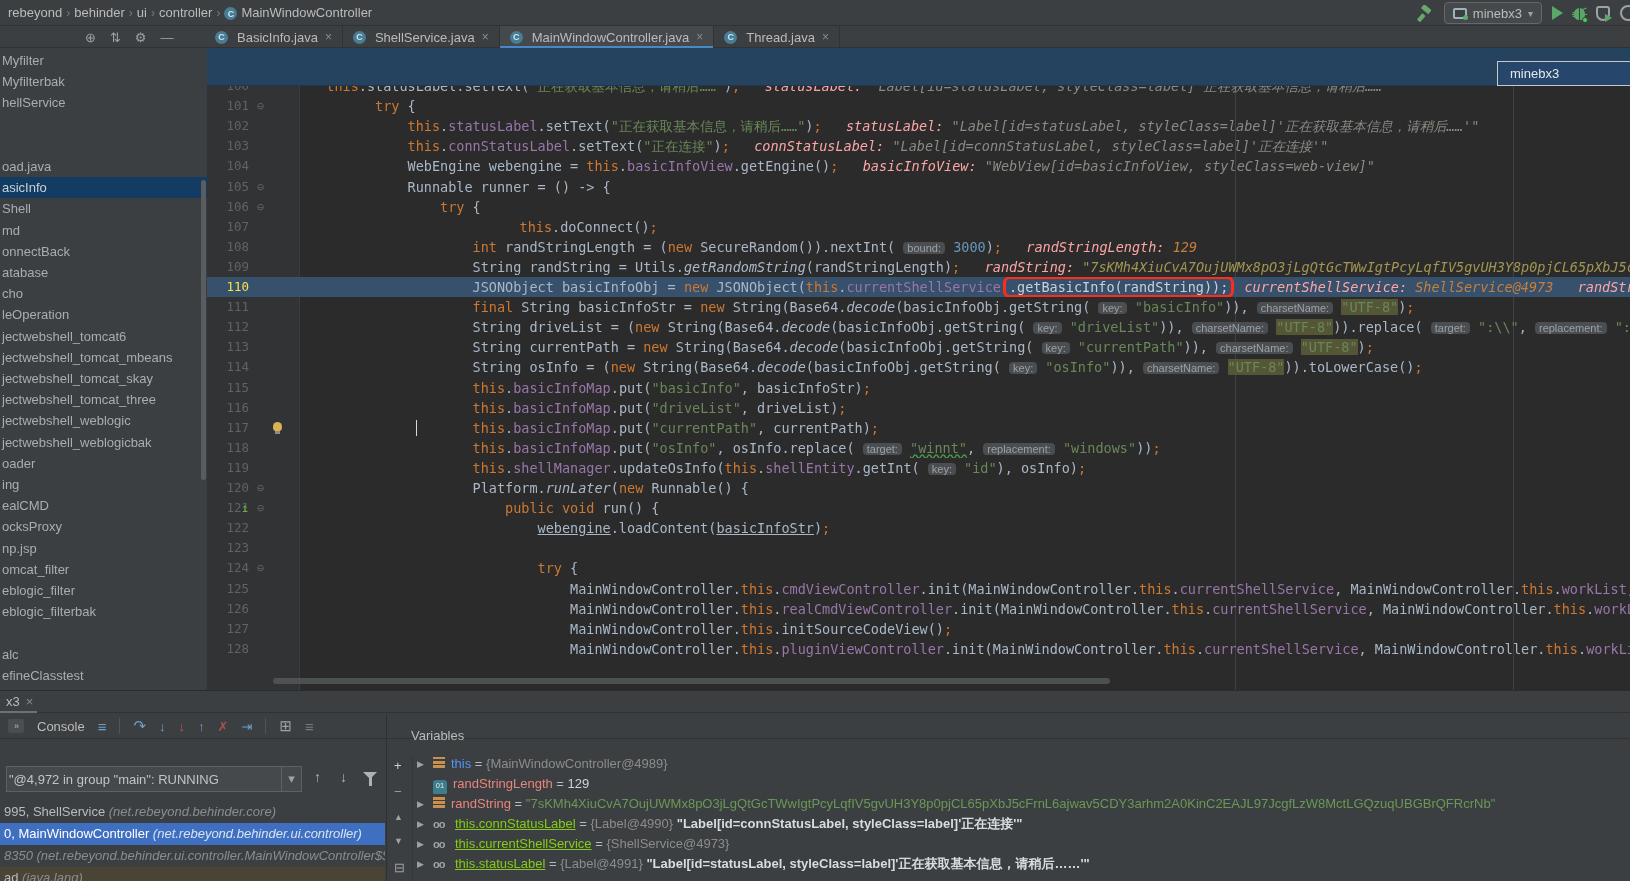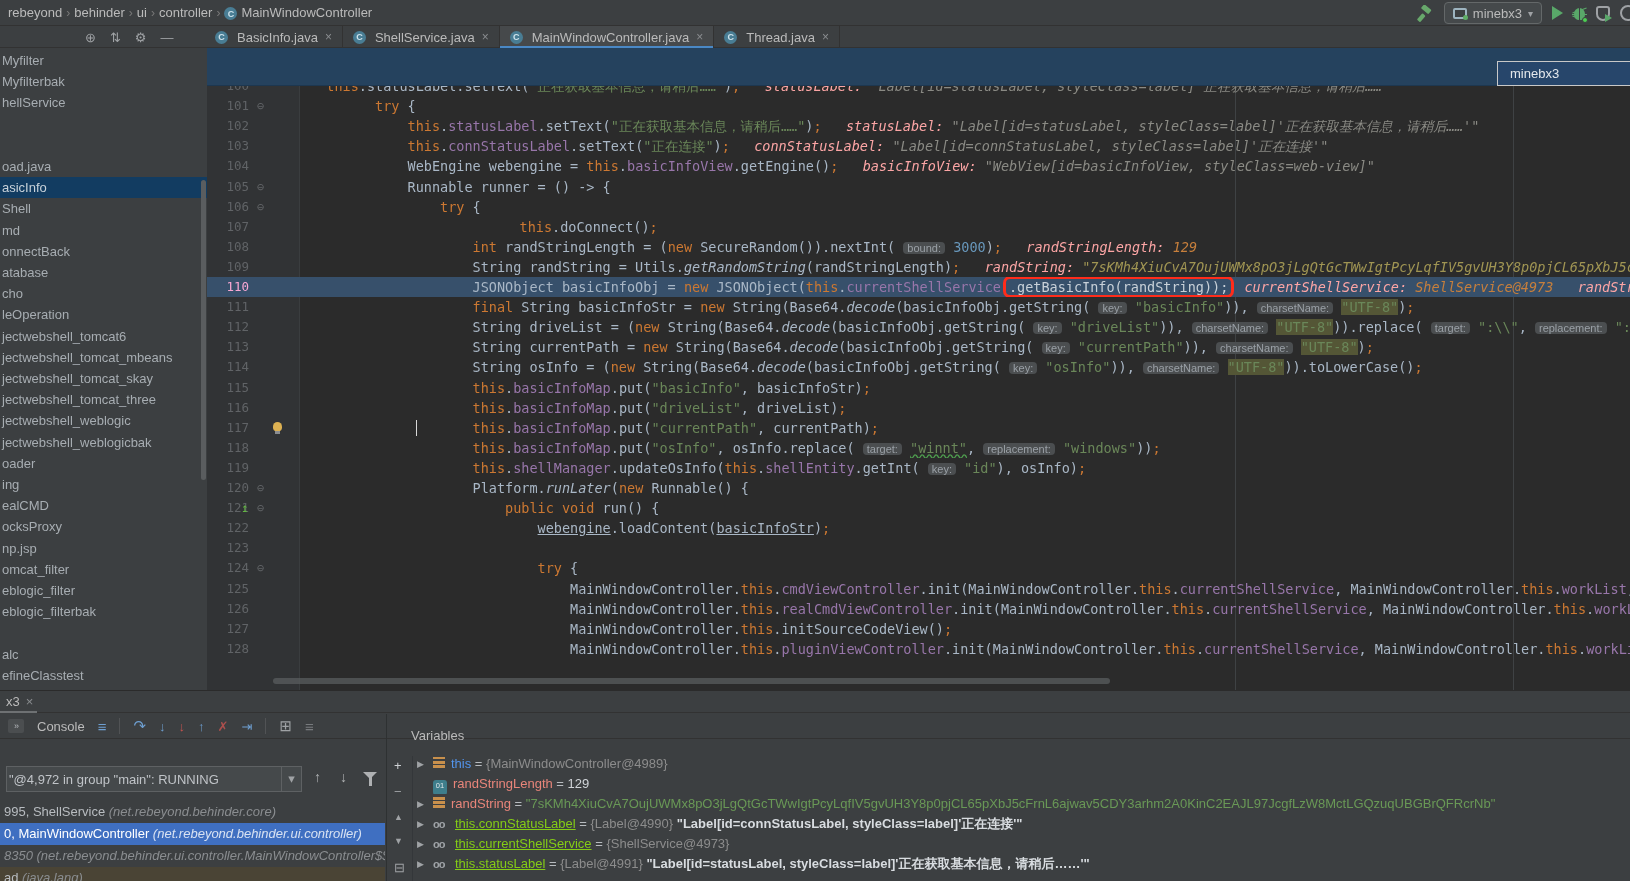--- a/index.html
+++ b/index.html
@@ -52,21 +52,21 @@
   .margin-line { position:absolute; top:0; width:1px; height:604px; background:#3f4244; }
   .line { position:absolute; left:0; width:1423px; height:20px; display:flex; font-family:"DejaVu Sans Mono", monospace; font-size:13.5px; line-height:20px; white-space:pre; }
   .line .gut { width:93px; flex:none; position:relative; color:#606366; font-size:12.5px; }
   .line .num { position:absolute; left:8px; width:34px; text-align:right; }
   .line .fold { position:absolute; left:50px; top:0; color:#606366; font-size:12px; }
   .line .ovr { position:absolute; left:34px; top:0; color:#62b543; font-size:12px; }
   .line .bulbk { position:absolute; left:66px; top:4px; width:9px; height:9px; background:#ddb152; border-radius:50% 50% 40% 40%; }
   .line .bulbk::after { content:""; position:absolute; left:2px; bottom:-3px; width:5px; height:3px; background:#8a8d90; }
   .line .codec { flex:1; position:relative; overflow:hidden; padding-left:10px; }
   .line.exec { background:#37506b; }
-  .line.exec .gut { color:#f9a8d4;padding-left:8px; }
+  .line.exec .gut { color:#fde047;padding-left:8px; }
   .caret { position:absolute; top:2px; width:1.5px; height:16px; background:#d8d8d8; }
   .sg-d{color:#a9b7c6} .sg-k{color:#cc7832} .sg-s{color:#6a8759} .sg-n{color:#6897bb}
   .sg-f{color:#9876aa} .sg-st{color:#a9b7c6;font-style:italic}
   .sg-chip{background:#4b4e50;color:#9aa0a6;border-radius:4px;padding:0 4px;font-size:11px;font-family:"Liberation Sans",sans-serif;}
   .sg-hb{color:#fca5a5;font-style:italic} .sg-hv{color:#c77f3c;font-style:italic}
   .sg-hs{color:#a09553;font-style:italic} .sg-hg{color:#8a8a84;font-style:italic}
   .sg-hl{color:#6a8759;background:#545636}
   .sg-u{color:#a9b7c6;text-decoration:underline}
   .sg-w{color:#6a8759;text-decoration:underline wavy #4fa14f;}
   .sg-rb{color:#c8d0d8;border:3px solid #ff2c1b;border-radius:7px;padding:0 3px;margin:0 2px;}

